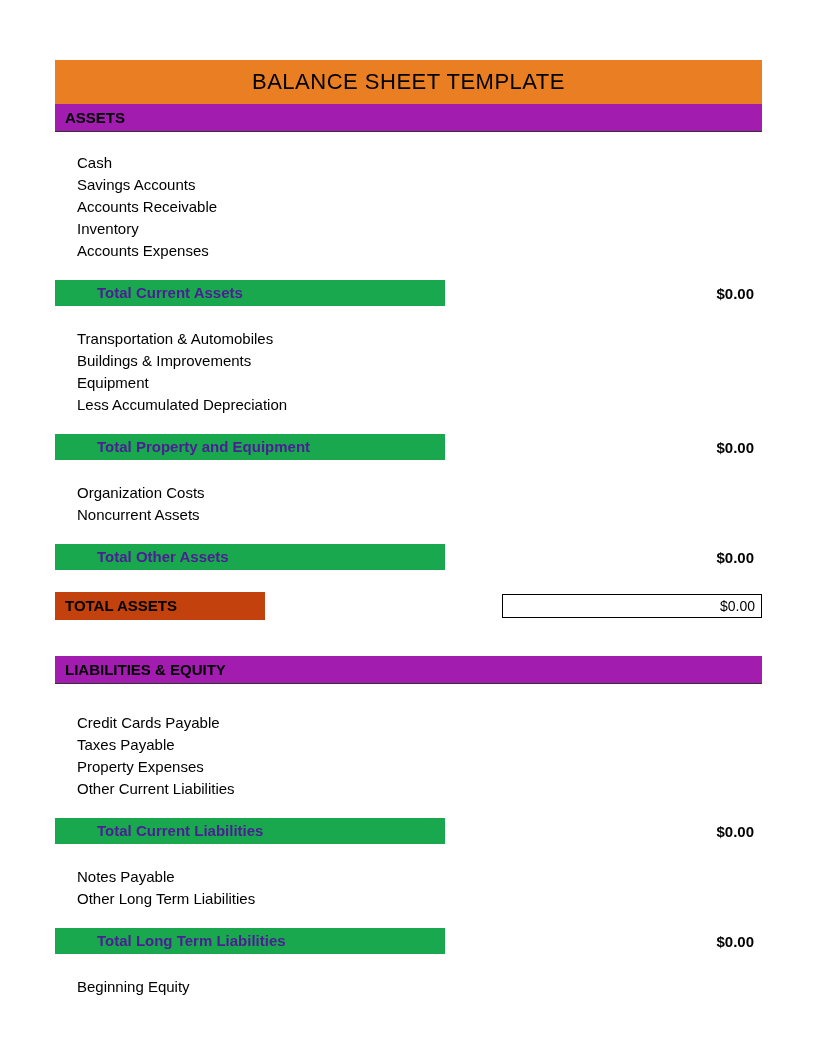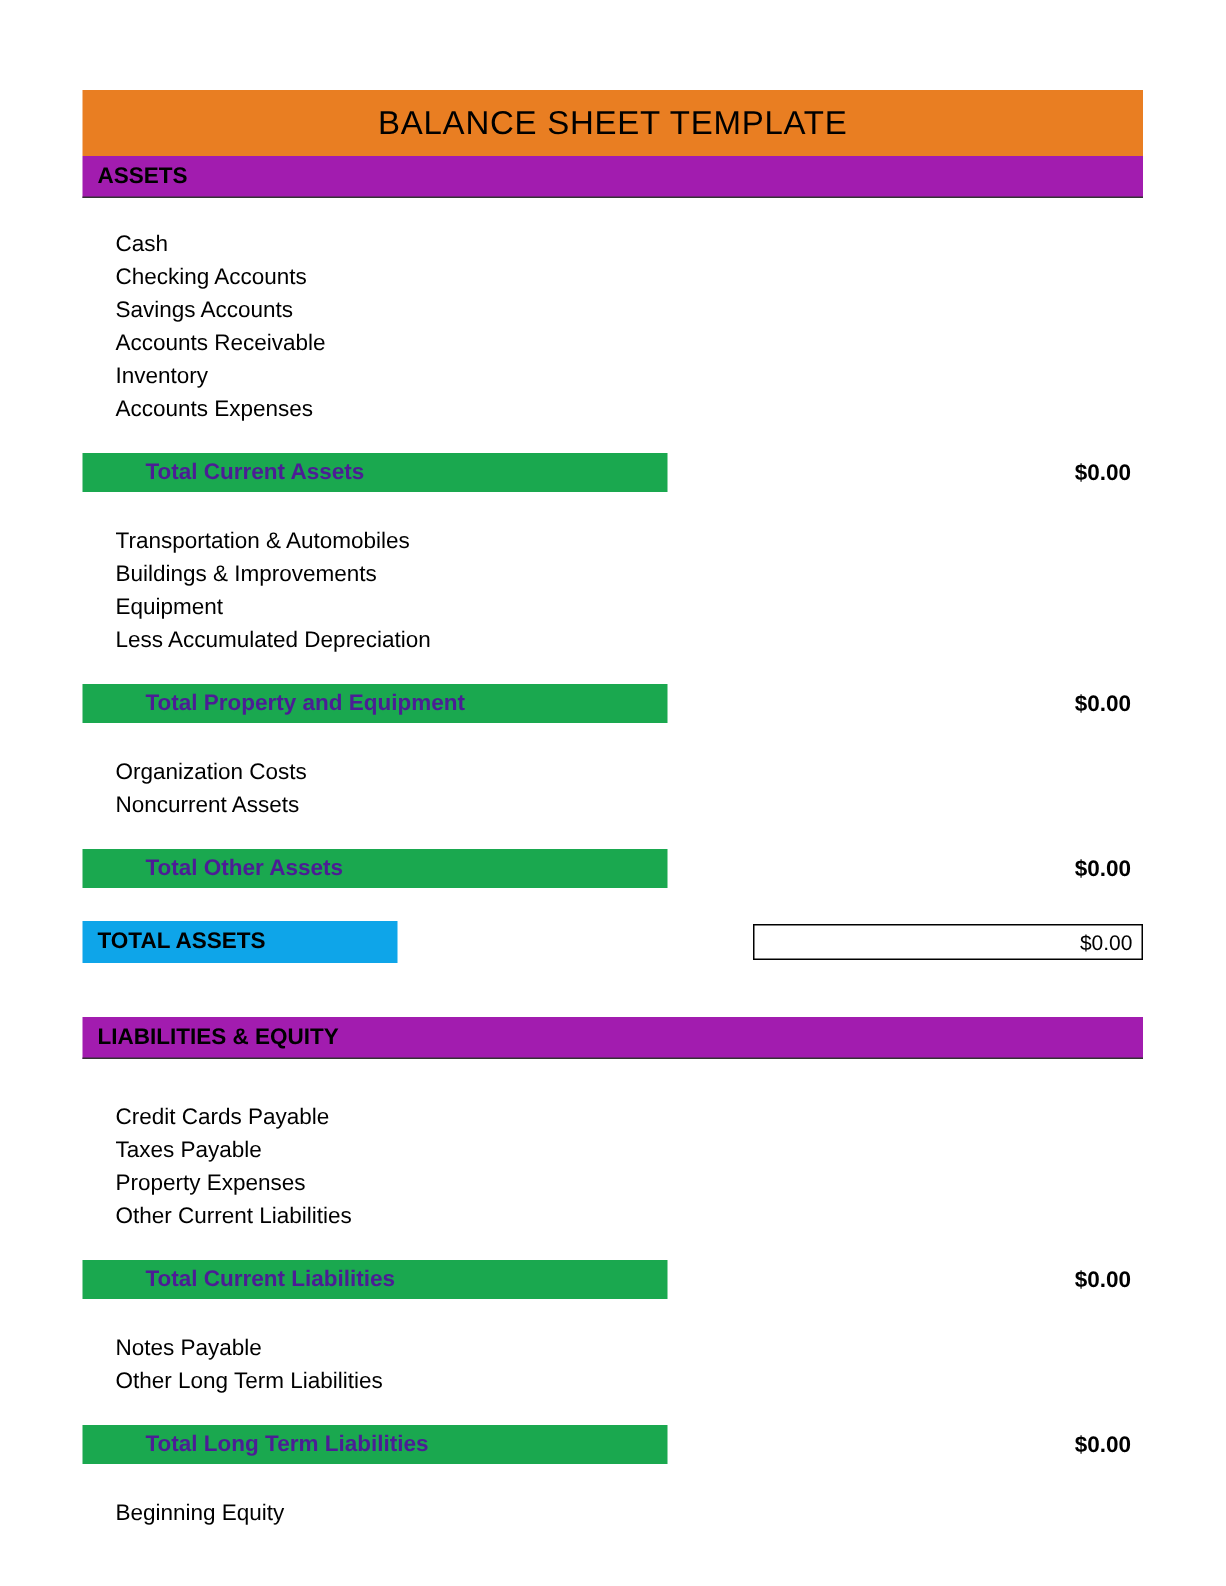--- a/index.html
+++ b/index.html
@@ -62,21 +62,21 @@
     font-weight: bold;
     color: #000;
   }
   .grand-row {
     display: flex;
     align-items: center;
     margin-top: 22px;
     height: 28px;
   }
   .grand-label {
-    background: #0ea5e9;
+    background: #c2410c;
     width: 210px;
     height: 28px;
     line-height: 28px;
     padding-left: 10px;
     font-size: 15px;
     font-weight: bold;
     color: #000;
   }
   .grand-spacer { flex: 1; }
   .grand-value-box {
@@ -93,21 +93,20 @@
 </style>
 </head>
 <body>
 
 <div class="title-bar">BALANCE SHEET TEMPLATE</div>
 
 <div class="section-bar">ASSETS</div>
 
 <div class="items">
   <div>Cash</div>
-  <div>Checking Accounts</div>
   <div>Savings Accounts</div>
   <div>Accounts Receivable</div>
   <div>Inventory</div>
   <div>Accounts Expenses</div>
 </div>
 <div class="total-row">
   <div class="total-label">Total Current Assets</div>
   <div class="total-value">$0.00</div>
 </div>
 

